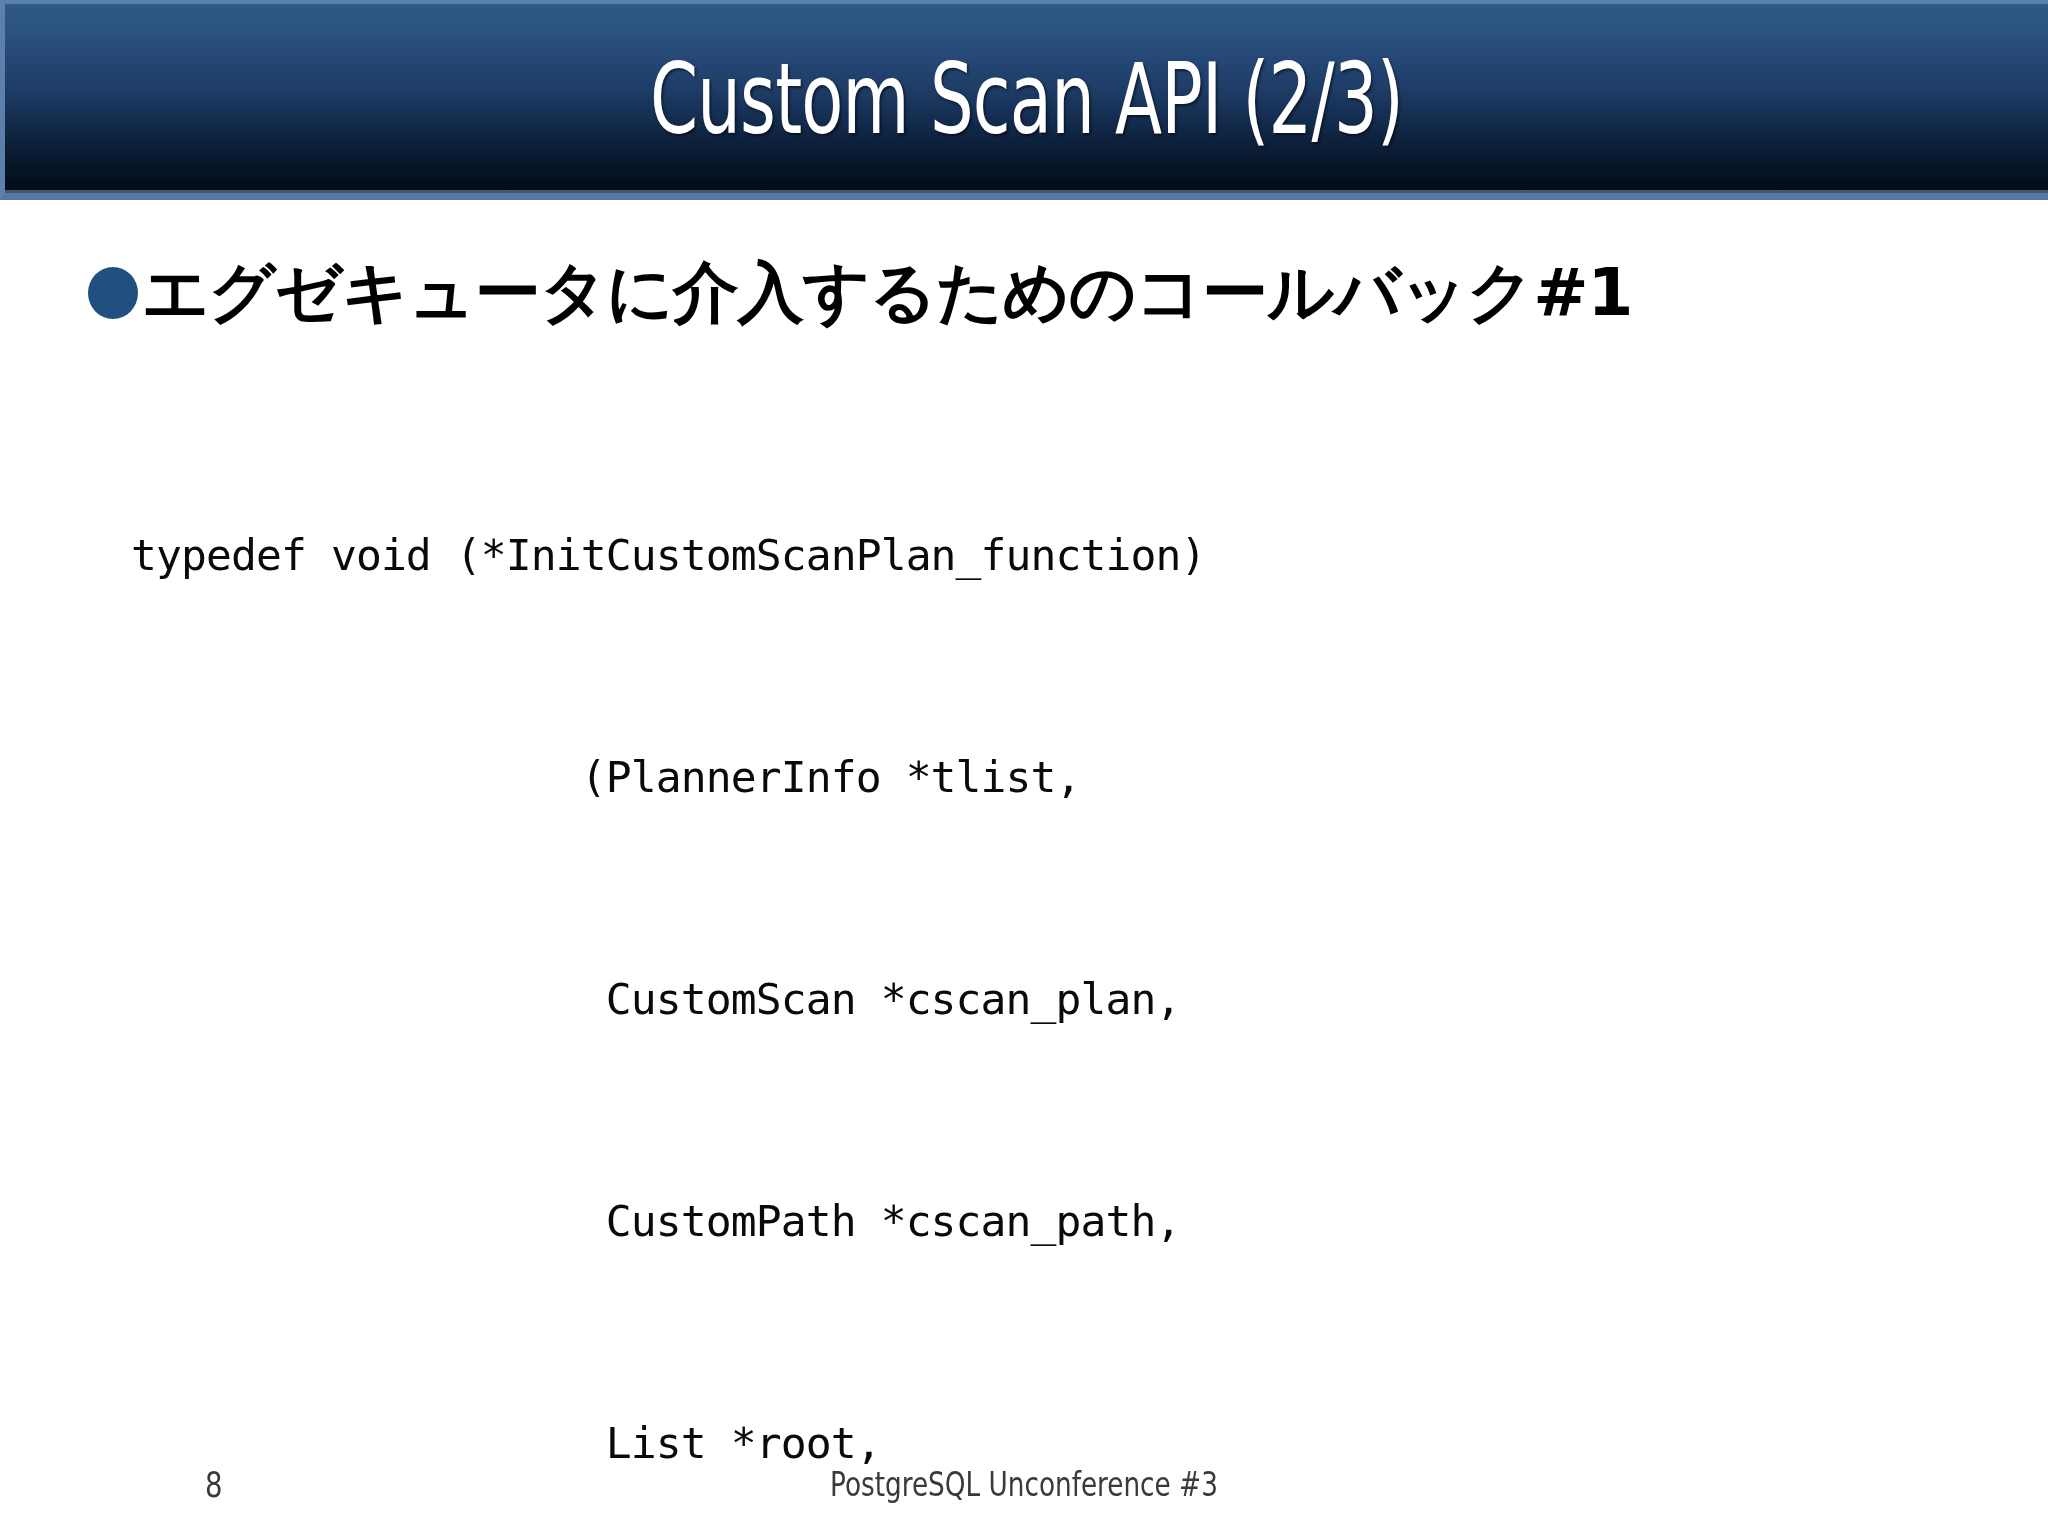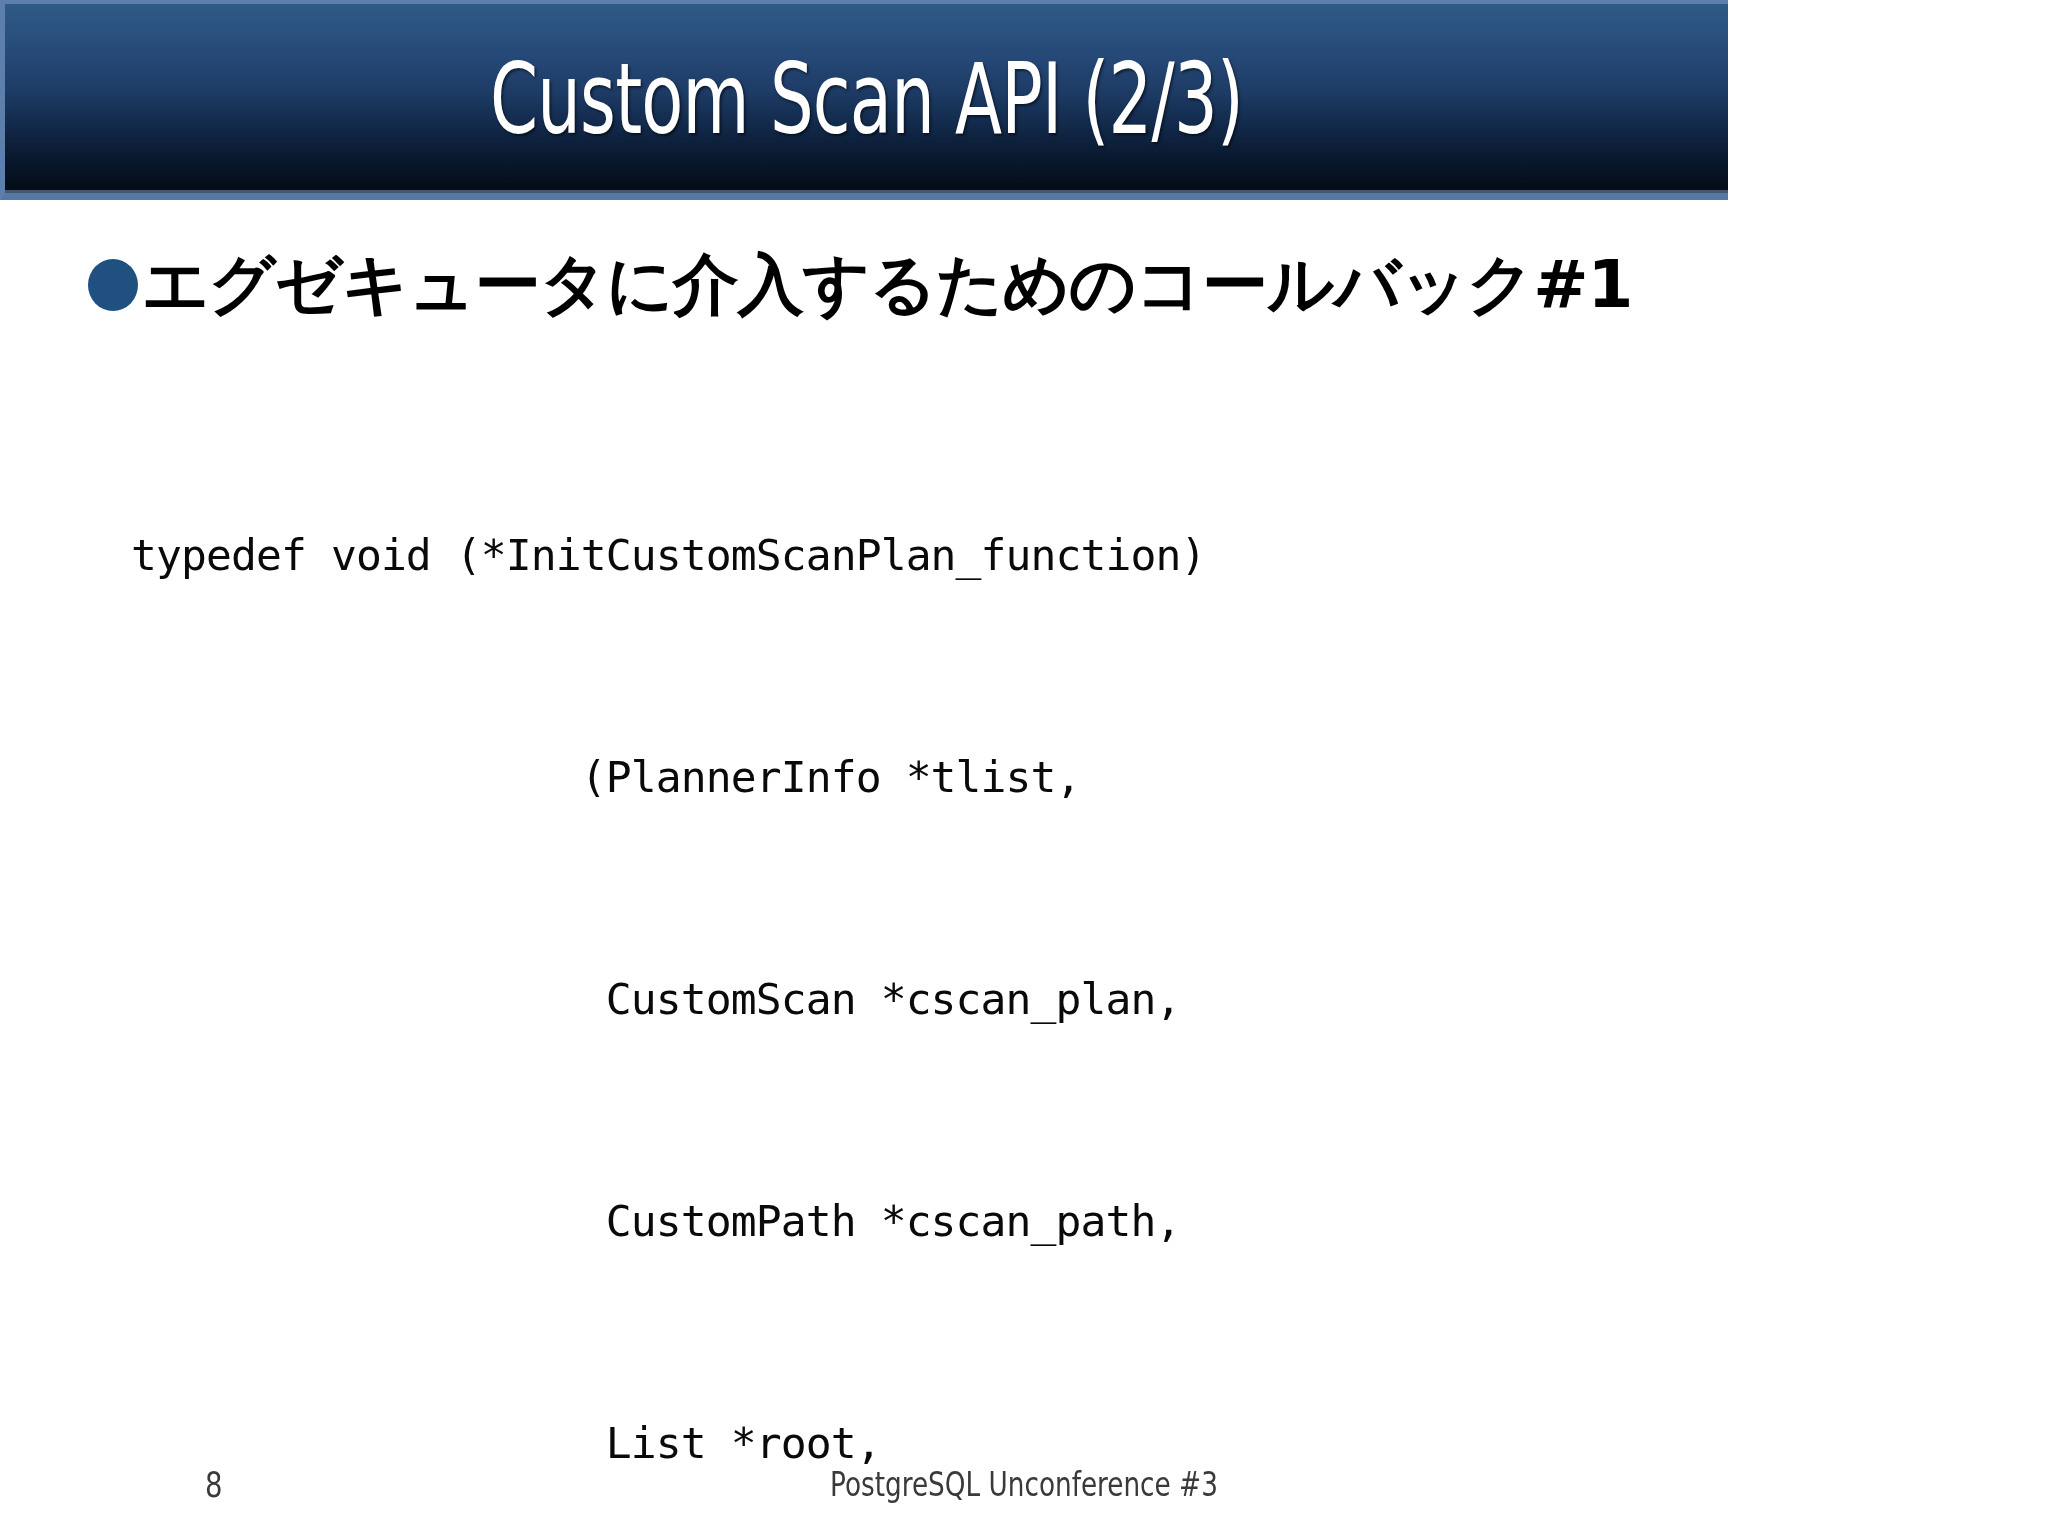--- a/index.html
+++ b/index.html
@@ -20,21 +20,21 @@
     position: absolute;
     inset: 0;
     background: #ffffff;
   }
 
   
   .title-banner {
     position: absolute;
     left: 0;
     top: 0;
-    width: 1728px;
+    width: 2048px;
     height: 200px;
     background:
       linear-gradient(to bottom,
         #2f5a86 0%,
         #2b5280 14%,
         #254775 30%,
         #1c3a63 48%,
         #12294a 64%,
         #0a1a31 80%,
         #05111f 92%,
@@ -72,21 +72,21 @@
     transform: scaleX(0.78);
     transform-origin: center center;
     white-space: nowrap;
     text-shadow: 2px 2px 3px rgba(0,0,0,0.55);
   }
 
   
   .bullet-row {
     position: absolute;
     left: 88px;
-    top: 252px;
+    top: 260px;
     display: flex;
     align-items: center;
     white-space: nowrap;
     text-align: center;
   }
   .bullet-dot {
     width: 50px;
     height: 52px;
     border-radius: 50%;
     background: #20507f;

